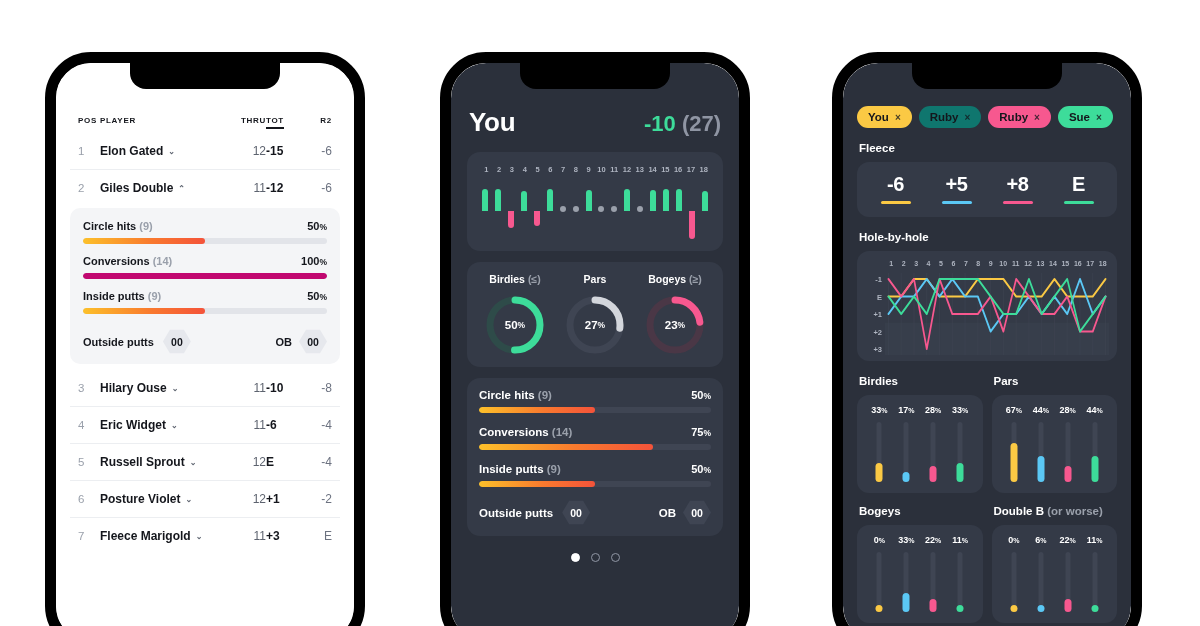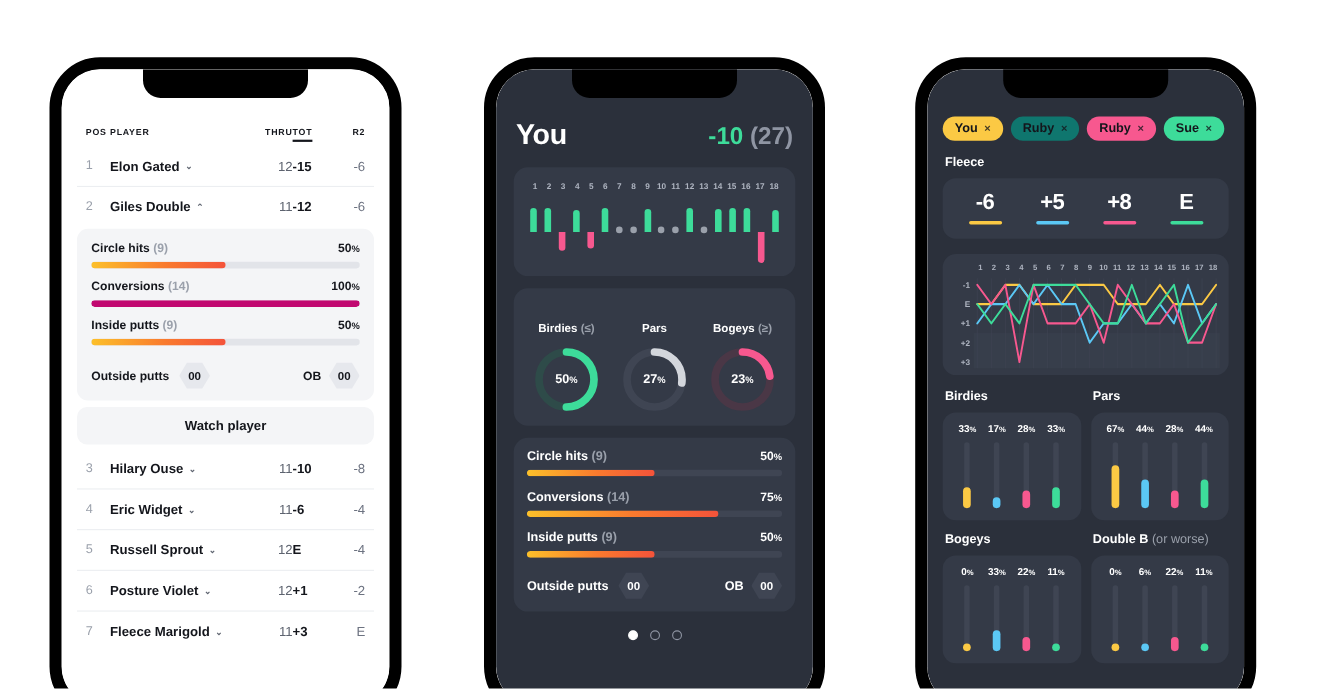--- a/index.html
+++ b/index.html
@@ -125,21 +125,21 @@
     position: absolute; left: 50%; transform: translateX(-50%);
     width: 6px; display: block;
   }
   .hb i.up { bottom: 29px; background: #3ddc9a; border-radius: 3px 3px 0 0; }
   .hb i.down { top: 29px; background: #f7588f; border-radius: 0 0 3px 3px; }
   .hb i.dot {
     top: 24px; width: 6px; height: 6px; border-radius: 50%;
     background: #9aa0ab;
   }
   .donuts { display: flex; gap: 8px; }
-  .donut-box { flex: 1; text-align: center; margin-top: 20px; }
+  .donut-box { flex: 1; text-align: center; }
   .donut-lbl { font-size: 10.5px; font-weight: 700; margin-bottom: 9px; }
   .donut-lbl .paren { color: #9aa0ab; font-weight: 600; }
   .donut-wrap { position: relative; width: 62px; height: 62px; margin: 0 auto; }
   .donut-wrap svg { transform: rotate(-90deg); }
   .donut-val {
     position: absolute; inset: 0; display: flex; align-items: center; justify-content: center;
     font-size: 11.5px; font-weight: 800; color: #fff;
   }
   .donut-val .sym { font-size: 8.5px; }
   .p2-stat { margin-bottom: 13px; }
@@ -162,21 +162,21 @@
   .p3 { padding: 34px 14px 0 14px; color: #fff; }
   .chips { display: flex; gap: 7px; padding: 9px 0 14px 0; flex-wrap: nowrap; }
   .chip {
     display: flex; align-items: center; gap: 6px;
     padding: 5px 11px; border-radius: 999px;
     font-size: 11.5px; font-weight: 700; color: #14161c;
     cursor: pointer; white-space: nowrap;
   }
   .chip .x { font-size: 10px; font-weight: 700; opacity: .8; }
   .sec-title { font-size: 11.5px; font-weight: 800; margin: 0 0 8px 2px; }
-  .sec-title .paren { color: #9aa0ab; font-weight: 400; }
+  .sec-title .paren { color: #9aa0ab; font-weight: 700; }
   .result-card {
     background: #343a47; border-radius: 12px;
     display: flex; padding: 11px 8px 13px 8px; margin-bottom: 14px;
   }
   .result-item { flex: 1; text-align: center; }
   .result-val { font-size: 20px; font-weight: 800; letter-spacing: -.5px; }
   .result-ul { width: 30px; height: 3px; border-radius: 2px; margin: 5px auto 0 auto; }
   .hbh-card { background: #343a47; border-radius: 12px; padding: 9px 8px 6px 8px; margin-bottom: 14px; }
   .hbh-nums { display: flex; padding-left: 20px; }
   .hbh-nums span { flex: 1; text-align: center; font-size: 7px; color: #aeb4c0; font-weight: 600; }
@@ -279,21 +279,20 @@
             </div>
           <div class="putt-row">
             <span class="lbl">Outside putts</span>
             <span class="hexbadge">00</span>
             <span class="putt-spacer"></span>
             <span class="ob-lbl">OB</span>
             <span class="hexbadge">00</span>
           </div>
         </div>
 
-        <div class="watch-btn">Watch player</div>
 
         <div id="p1-rows">
             <div class="lb-row first">
               <div class="c-pos">3</div>
               <div class="c-player">
                 <span>Hilary Ouse</span>
                 <span class="chev">⌄</span>
               </div>
               <div class="c-thru">11</div>
               <div class="c-tot">-10</div>
@@ -572,20 +571,21 @@
             <div class="result-item">
               <div class="result-val">+8</div>
               <div class="result-ul" style="background:#f7588f"></div>
             </div>
             <div class="result-item">
               <div class="result-val">E</div>
               <div class="result-ul" style="background:#3ddc9a"></div>
             </div>
           </div>
 
+        <div class="sec-title">Hole-by-hole</div>
         <div class="hbh-card">
           <div class="hbh-nums" id="p3-hbh-nums">
               <span>1</span>
               <span>2</span>
               <span>3</span>
               <span>4</span>
               <span>5</span>
               <span>6</span>
               <span>7</span>
               <span>8</span>

